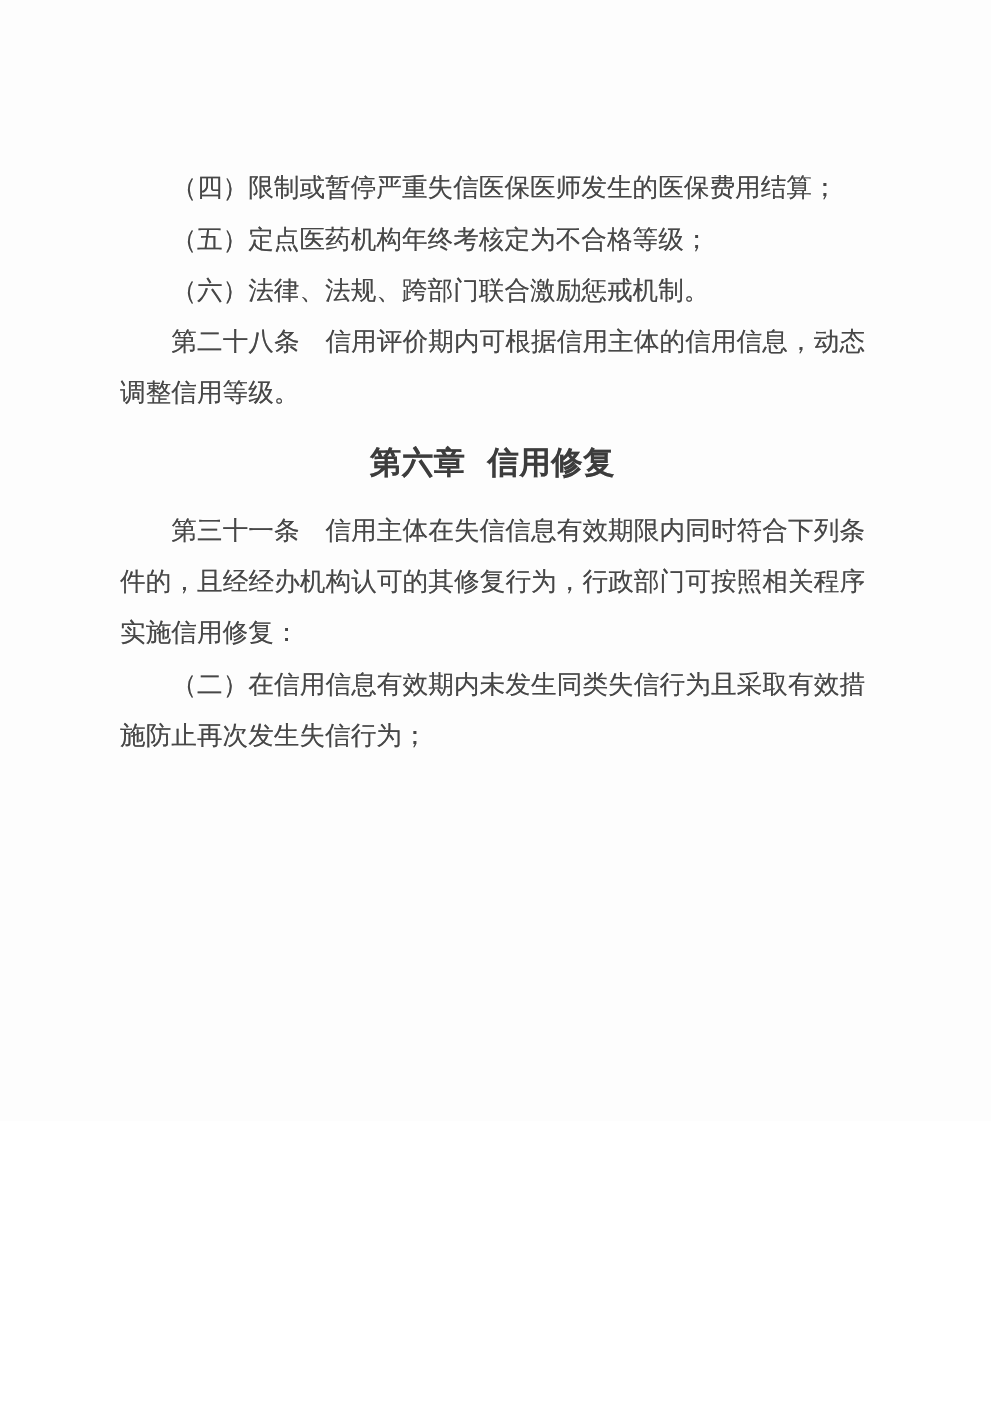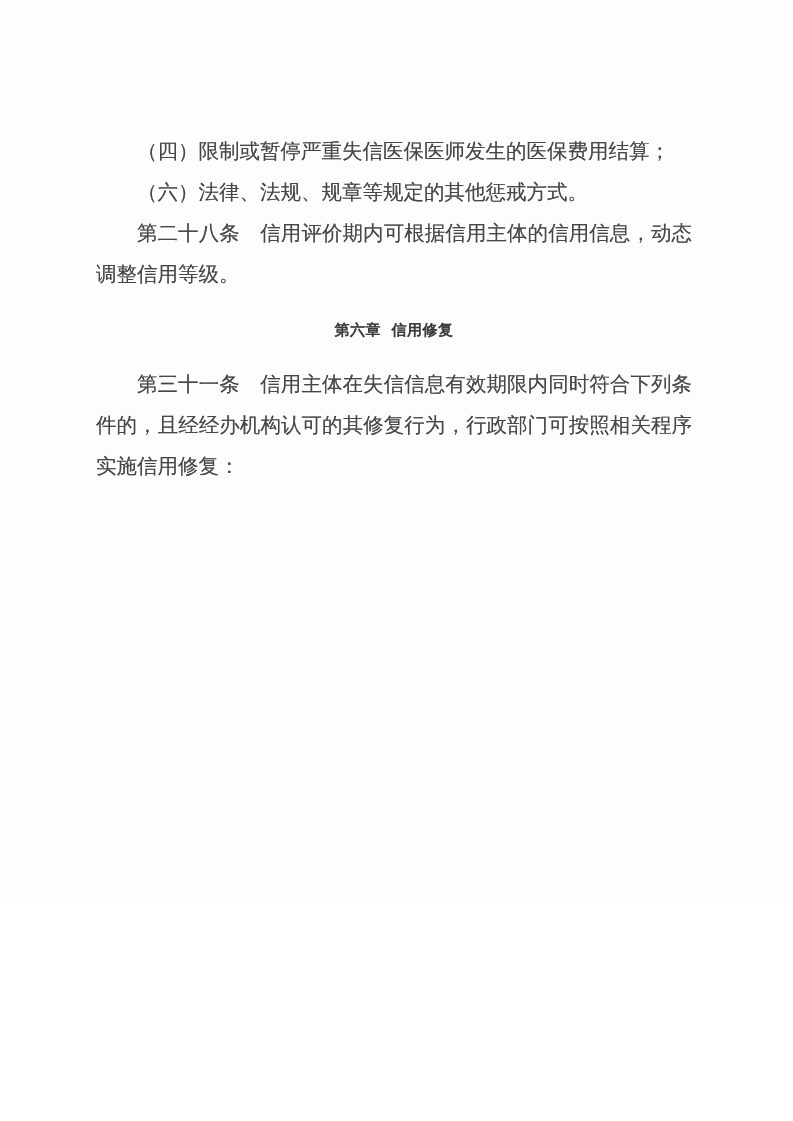--- a/index.html
+++ b/index.html
@@ -33,21 +33,21 @@
     text-indent: 2em;
   }
   .article-label {
     margin-right: 1em;
     margin-top: 46px;
   }
   .chapter {
     margin: 14px 0;
     font-family: "Liberation Sans", "DejaVu Sans", sans-serif;
     font-weight: 700;
-    font-size: 15px;
+    font-size: 25px;
     line-height: 41px;
     color: #3c3c3c;
     text-align: center;
     text-indent: 0;
     letter-spacing: 0.5px;
   }
   .chapter-num {
     margin-right: 0.7em;
   }
   .page-number {
@@ -61,29 +61,31 @@
   }
 </style>
 </head>
 <body>
 
 <div class="page">
   <main class="content">
 
     <p class="para">（四）限制或暂停严重失信医保医师发生的医保费用结算；</p>
 
+    <p class="para">（五）定点医药机构年终考核定为不合格等级；</p>
 
-    <p class="para">（六）法律、法规、规章等规定的其他惩戒方式。</p>
+    <p class="para">（六）法律、法规、跨部门联合激励惩戒机制。</p>
 
     <p class="para"><span class="article-label">第二十八条</span><span>信用评价期内可根据信用主体的信用信息，动态调整信用等级。</span></p>
 
 
 
     <h2 class="chapter"><span class="chapter-num">第六章</span><span>信用修复</span></h2>
 
     <p class="para"><span class="article-label">第三十一条</span><span>信用主体在失信信息有效期限内同时符合下列条件的，且经经办机构认可的其修复行为，行政部门可按照相关程序实施信用修复：</span></p>
 
 
+    <p class="para">（二）在信用信息有效期内未发生同类失信行为且采取有效措施防止再次发生失信行为；</p>
 
   </main>
 
   <div class="page-number">– 11 –</div>
 </div>
 
 </body></html>

